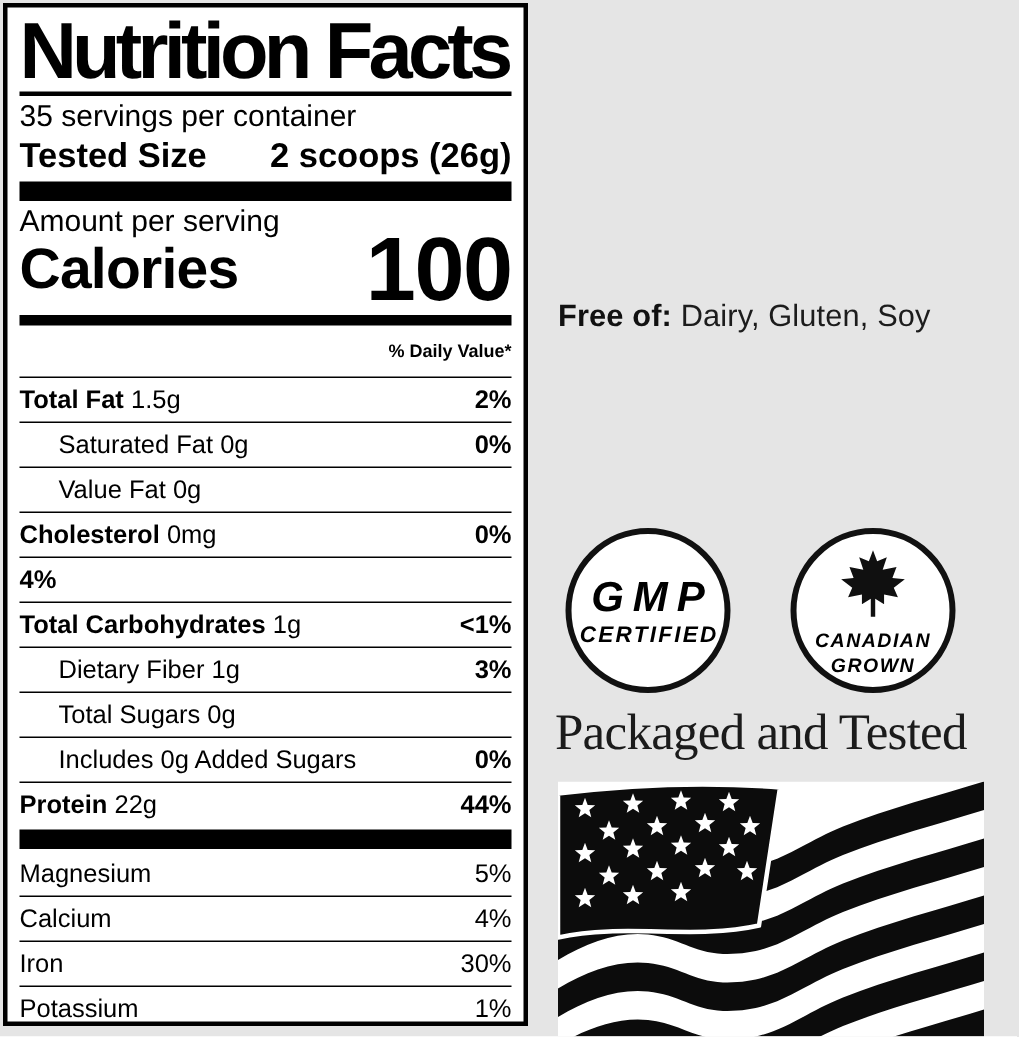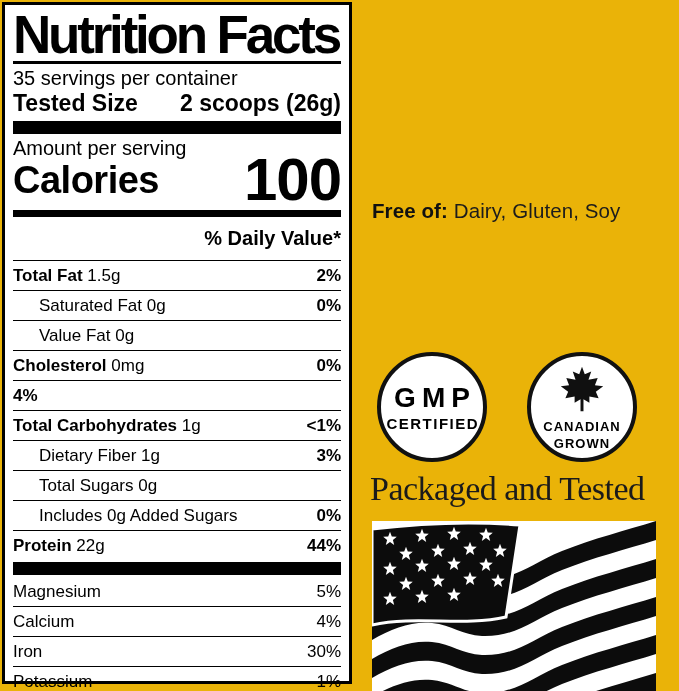--- a/index.html
+++ b/index.html
@@ -1,54 +1,54 @@
 <!DOCTYPE html>
 <html><head>
 <meta charset="utf-8">
 <style>
   * { margin:0; padding:0; box-sizing:border-box; }
   html,body { background:#ffffff; }
   body { font-family:"Liberation Sans", sans-serif; color:#000; }
-  .page { position:relative; width:679px; height:691px; background:#eab308; overflow:hidden; }
+  .page { position:relative; width:679px; height:691px; background:#e5e5e5; overflow:hidden; }
 
   
   .nfp { position:absolute; left:2px; top:2px; width:350px; height:682px;
          border:3px solid #000; padding:4px 8px 0 8px; background:#fff; }
   .nfp-title { font-size:53px; font-weight:bold; letter-spacing:-3.2px; line-height:48px;
                margin-top:2px; white-space:nowrap; }
   .rule-thin { height:3px; background:#000; margin-top:2px; }
   .servings { font-size:20px; line-height:23px; margin-top:3px; }
   .ss-row { display:flex; justify-content:space-between; font-size:23px; font-weight:bold;
             line-height:26px; }
   .bar-thick { height:13px; background:#000; margin:5px 0 3px 0; }
   .aps { font-size:20px; line-height:22px; }
   .cal-row { display:flex; justify-content:space-between; align-items:center; margin-top:-3px; }
   .cal-label { font-size:38px; font-weight:bold; line-height:42px; letter-spacing:-0.5px; }
   .cal-value { font-size:60px; font-weight:bold; line-height:48px; letter-spacing:-1px; }
   .bar-med { height:7px; background:#000; margin-top:6px; }
-  .dv-header { text-align:right; font-size:20px; font-weight:bold; padding:10px 0 10px 0; }
+  .dv-header { text-align:right; font-size:12px; font-weight:bold; padding:10px 0 10px 0; }
   .nrow { display:flex; justify-content:space-between; align-items:baseline;
           border-top:1px solid #000; padding:3px 0 3px 0; font-size:17px; line-height:23px; }
   .nrow.indent { padding-left:26px; }
   .nrow .b { font-weight:bold; }
   .nrow .dv { text-align:right; }
   .minerals .nrow:first-child { border-top:none; }
   .bar-thick2 { height:13px; background:#000; margin:2px 0; }
 
   
   .rc-para { position:absolute; left:372px; width:306px; font-size:20.5px; line-height:25.5px;
              color:#1c1c1c; white-space:pre-line; letter-spacing:0.1px; }
   .rc-para b { color:#111; }
   .p-directions { top:6px; }
   .p-ingredients { top:122px; }
   .p-freeof { top:198px; }
 
   .badge { position:absolute; top:352px; width:110px; height:110px; border:4px solid #111;
            border-radius:50%; background:#fff; display:flex; flex-direction:column;
-           align-items:center; justify-content:center; }
+           align-items:center; justify-content:center;font-style:italic; }
   .badge-gmp { left:377px; }
   .badge-can { left:527px; }
   .gmp-top { font-size:28px; font-weight:bold; letter-spacing:6px; text-indent:6px; line-height:30px; }
   .gmp-bot { font-size:15px; font-weight:bold; letter-spacing:1.5px; text-indent:1.5px; margin-top:2px; }
   .can-line { font-size:13px; font-weight:bold; letter-spacing:1px; line-height:17px; }
   .leaf-wrap { height:52px; display:flex; align-items:center; justify-content:center; margin-bottom:3px; }
 
   .tagline { position:absolute; left:370px; top:470px; width:290px;
              font-family:"Liberation Serif", serif; font-size:34px; letter-spacing:-0.5px;
              color:#1b1b1b; white-space:nowrap; }

